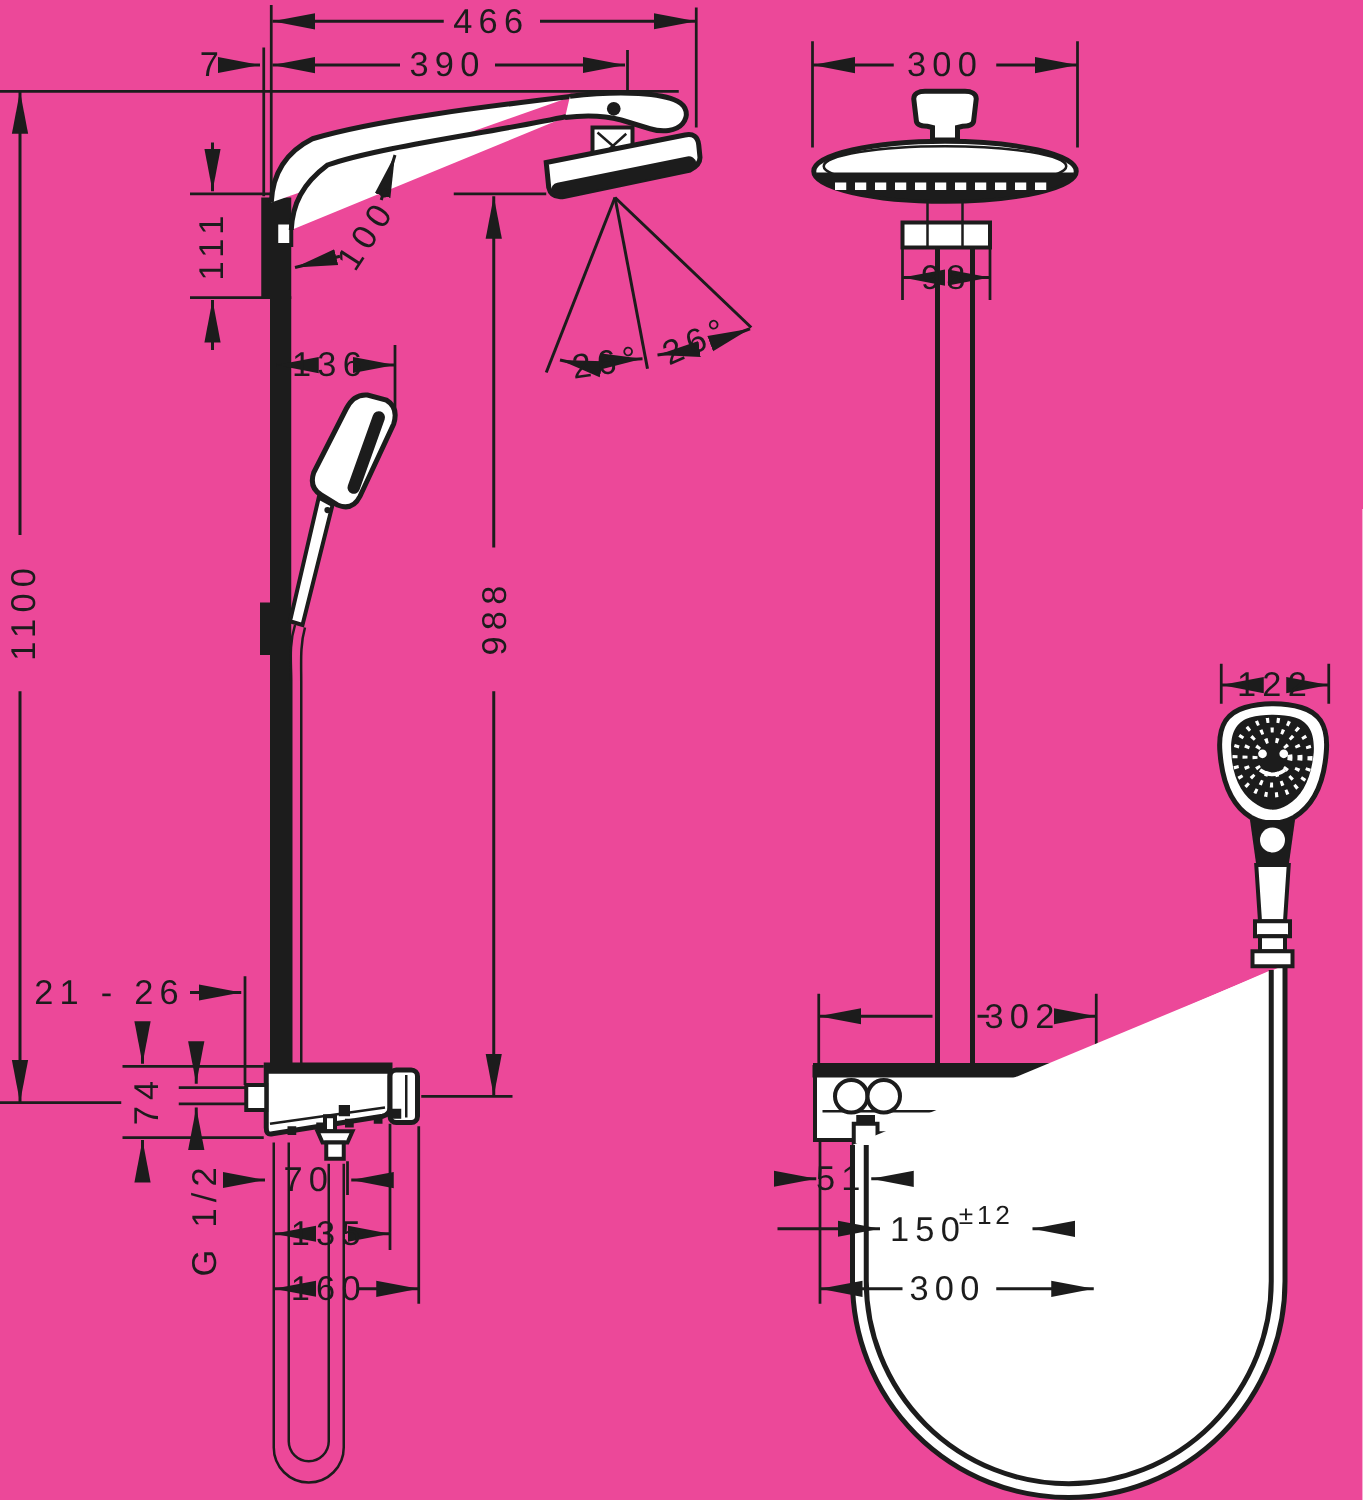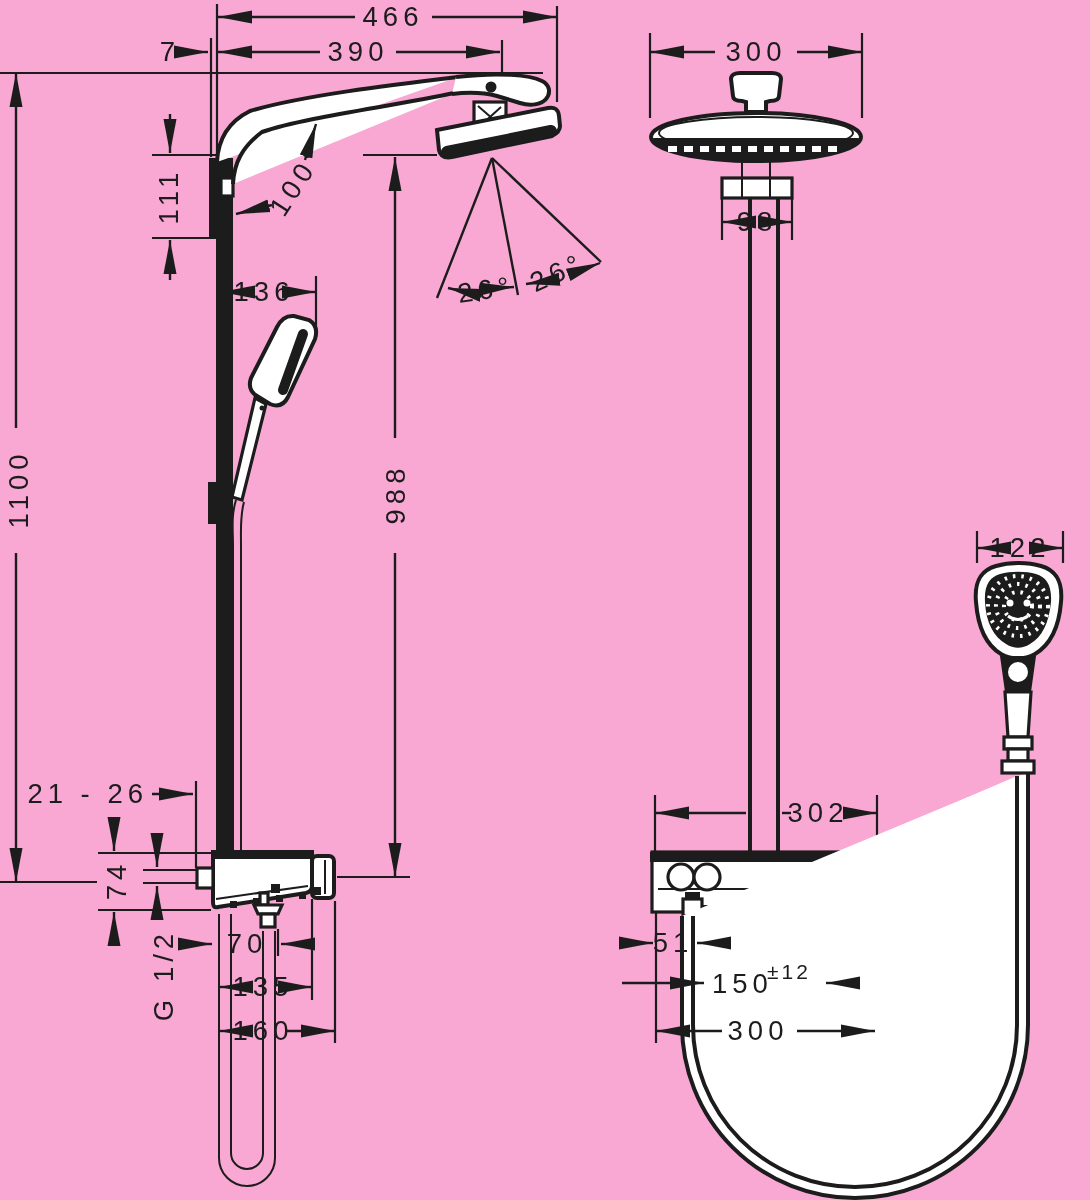--- a/index.html
+++ b/index.html
@@ -1,16 +1,16 @@
 <!DOCTYPE html>
 <html><head>
 <meta charset="utf-8">
 <style>
   html,body{margin:0;padding:0;background:#ffffff;}
-  #stage{position:relative;width:1090px;height:1200px;background:#f9a8d4;overflow:hidden;}
+  #stage{position:relative;width:1090px;height:1200px;background:#ec4899;overflow:hidden;}
   svg{display:block;}
   .dim{stroke:#1c1c1c;stroke-width:2.4;fill:none;}
   .ext{stroke:#1c1c1c;stroke-width:2.2;fill:none;}
   .out{stroke:#1c1c1c;stroke-width:4;fill:#ffffff;}
   .out2{stroke:#1c1c1c;stroke-width:3.2;fill:#ffffff;}
   .thin{stroke:#1c1c1c;stroke-width:2;fill:none;}
   .blk{fill:#1c1c1c;stroke:none;}
   text.d{font-family:"Liberation Sans",sans-serif;font-size:27.5px;letter-spacing:5px;
          fill:#1c1c1c;text-anchor:middle;}
   text.small{font-size:21px;letter-spacing:3px;}

